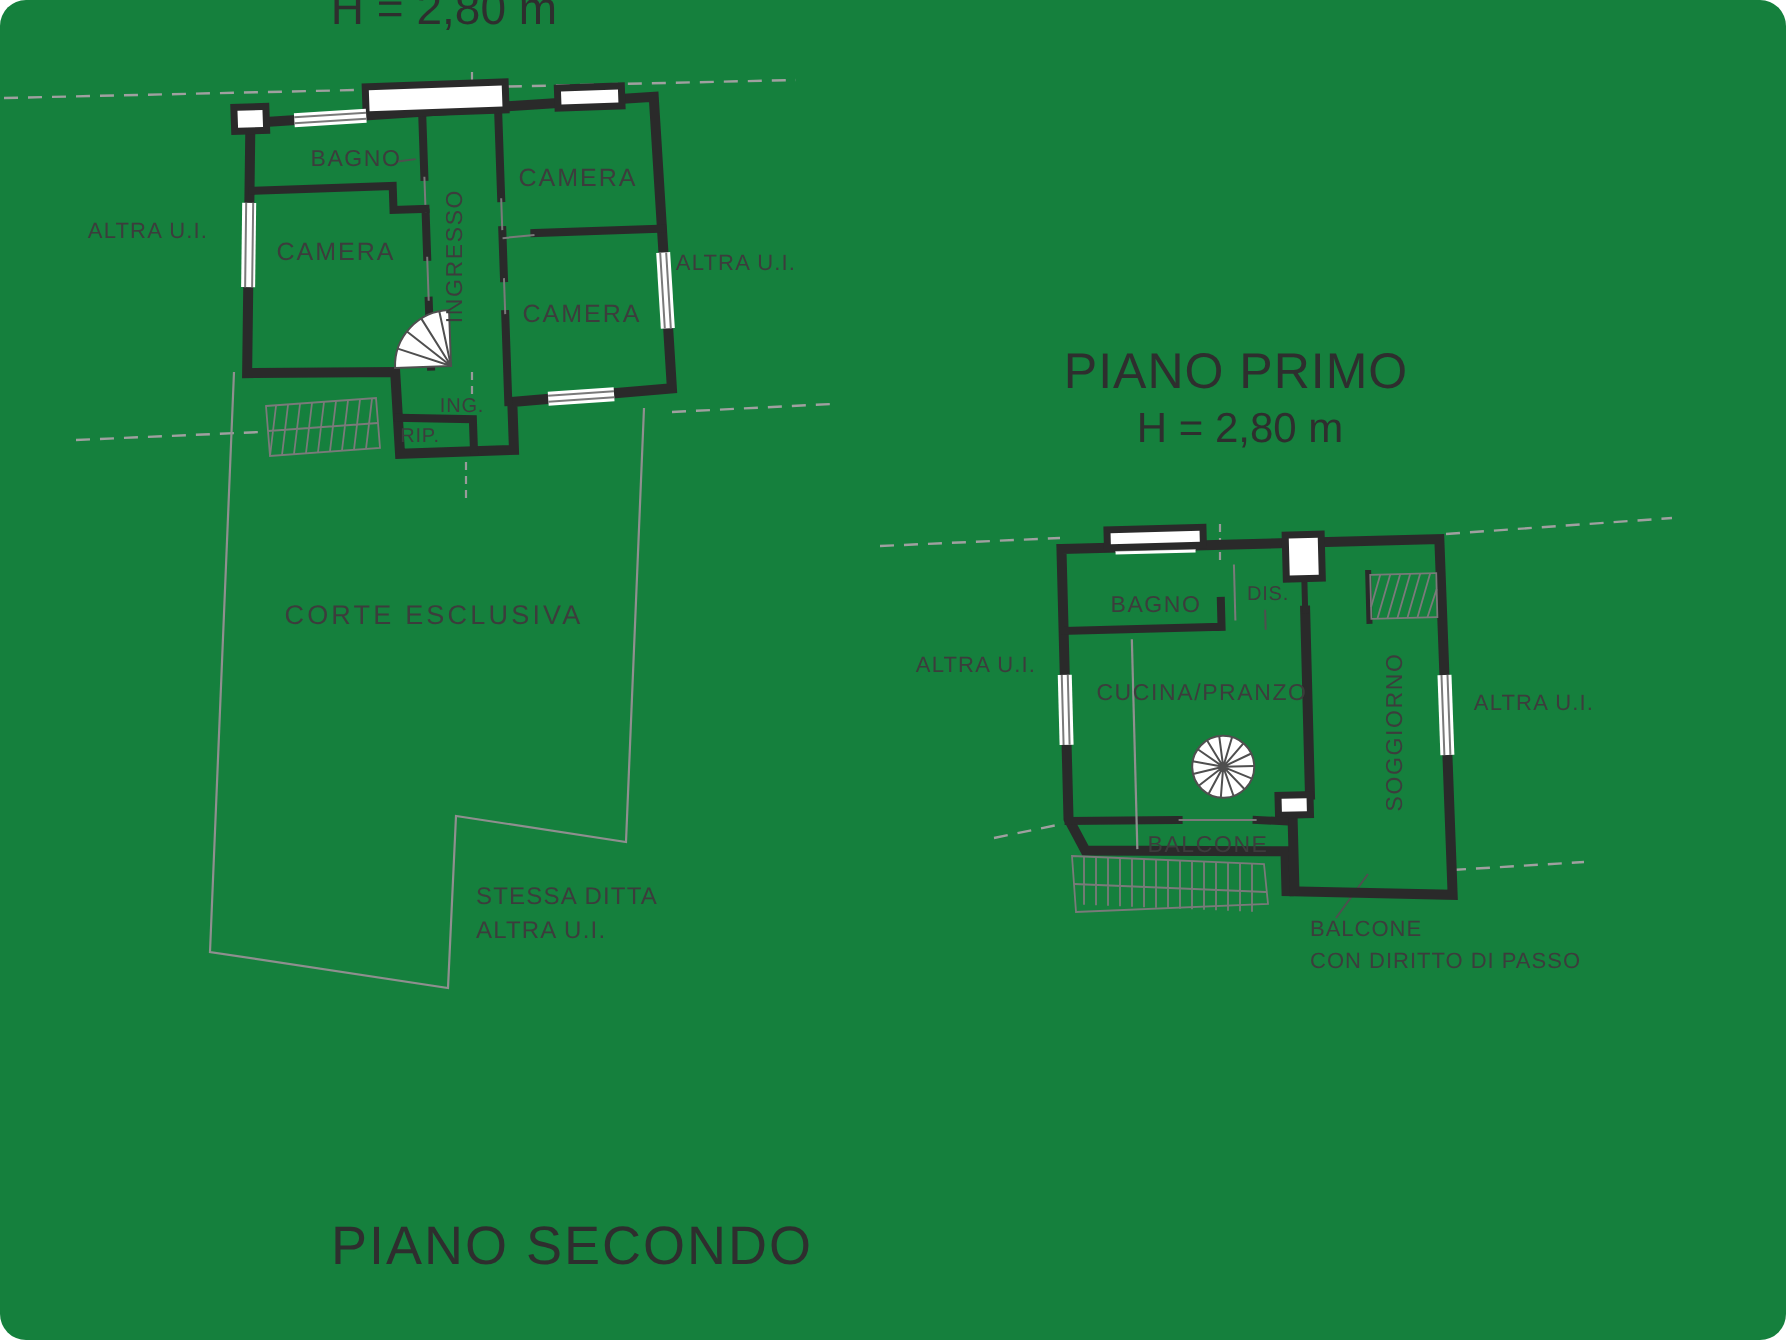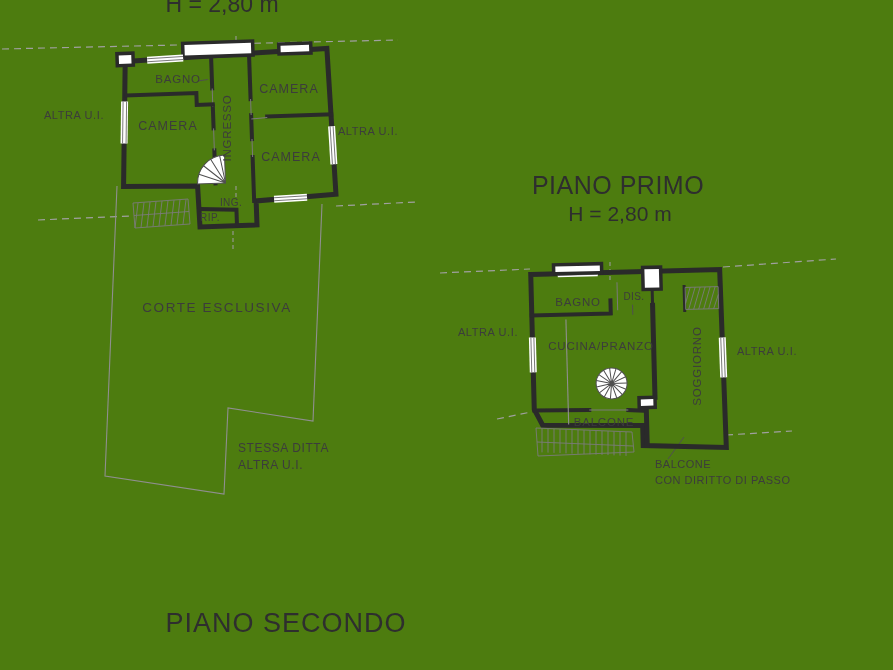--- a/index.html
+++ b/index.html
@@ -1,17 +1,17 @@
 <!DOCTYPE html>
 <html><head>
 <meta charset="utf-8">
 <style>
   html,body { margin:0; padding:0; background:#ffffff; }
-  .canvas { position:relative; width:893px; height:670px; background:#4d7c0f; overflow:hidden;
-            font-family:"Liberation Sans", sans-serif; }
+  .canvas { position:relative; width:893px; height:670px; background:#15803d; overflow:hidden;
+            font-family:"Liberation Sans", sans-serif;border-radius:13px; }
   svg { display:block; }
 
   
   .t      { font-family:"Liberation Sans", sans-serif; fill:#3c3c3c; }
   .room   { font-size:11.5px; letter-spacing:0.8px; }
   .roomlg { font-size:12.5px; letter-spacing:1px; }
   .small  { font-size:10px;  letter-spacing:0.4px; }
   .side   { font-size:11px;  letter-spacing:0.6px; }
   .corte  { font-size:13.5px; letter-spacing:1.6px; }
   .note   { font-size:12px;  letter-spacing:0.6px; }

